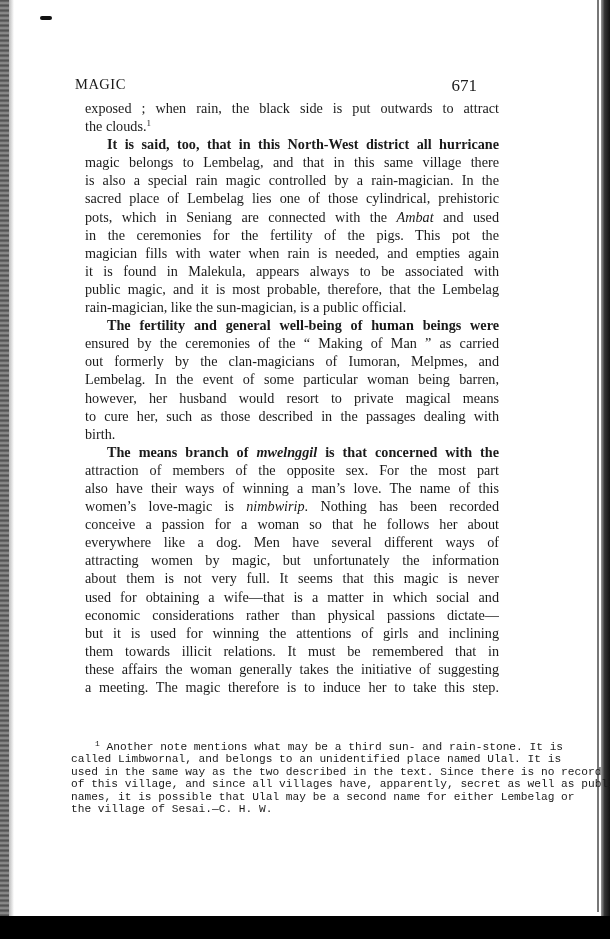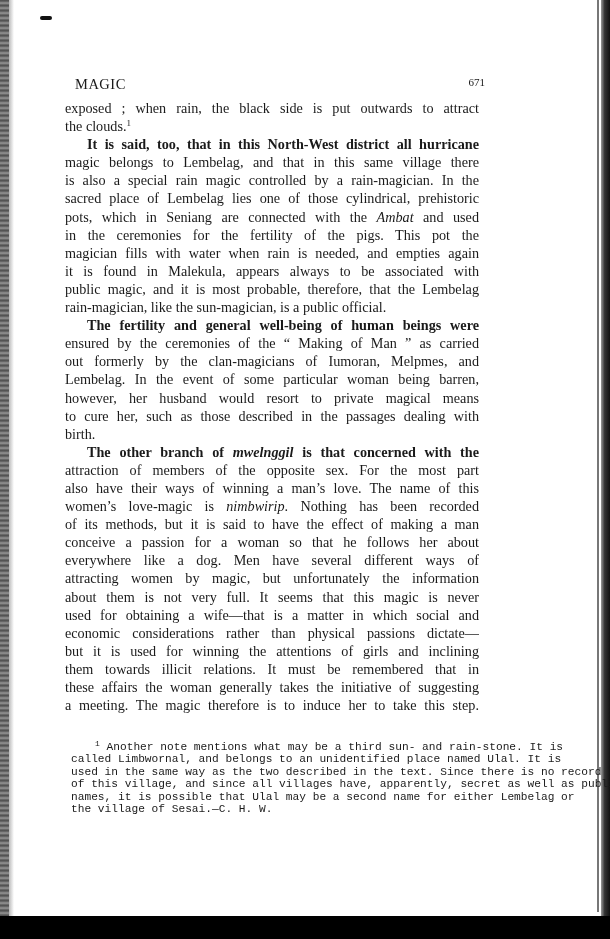--- a/index.html
+++ b/index.html
@@ -67,27 +67,27 @@
       font-size: 14.5px;
     }
     .running-title {
       position: absolute;
       left: 4px; right: 0;
       text-align: left;
       letter-spacing: 0.5px;
     }
     .page-number {
       position: absolute;
-      right: 0;
-      font-size: 11px;
+      right: 8px;
+      font-size: 17px;
     }
     .body-text {
       position: absolute;
       top: 99px;
-      left: 65px;
+      left: 85px;
       width: 414px;
       font-size: 14.2px;
       line-height: 18.1px;
     }
     .para {
       margin: 0;
       text-align: justify;
       text-align-last: left;
     }
     .line {
@@ -168,25 +168,24 @@
     <span class="line indent">The fertility and general well-being of human beings were</span>
     <span class="line">ensured by the ceremonies of the “ Making of Man ” as carried</span>
     <span class="line">out formerly by the clan-magicians of Iumoran, Melpmes, and</span>
     <span class="line">Lembelag.  In the event of some particular woman being barren,</span>
     <span class="line">however, her husband would resort to private magical means</span>
     <span class="line">to cure her, such as those described in the passages dealing with</span>
     <span class="line last">birth.</span>
   </div>
 
   <div class="para">
-    <span class="line indent"><span>The other branch of </span><em>mwelnggil</em><span> is that concerned with the</span></span>
+    <span class="line indent"><span>The means branch of </span><em>mwelnggil</em><span> is that concerned with the</span></span>
     <span class="line">attraction of members of the opposite sex.  For the most part</span>
     <span class="line">also have their ways of winning a man’s love.  The name of this</span>
     <span class="line"><span>women’s love-magic is </span><em>nimbwirip</em><span>.  Nothing has been recorded</span></span>
-    <span class="line">of its methods, but it is said to have the effect of making a man</span>
     <span class="line">conceive a passion for a woman so that he follows her about</span>
     <span class="line">everywhere like a dog.  Men have several different ways of</span>
     <span class="line">attracting women by magic, but unfortunately the information</span>
     <span class="line">about them is not very full.  It seems that this magic is never</span>
     <span class="line">used for obtaining a wife—that is a matter in which social and</span>
     <span class="line">economic considerations rather than physical passions dictate—</span>
     <span class="line">but it is used for winning the attentions of girls and inclining</span>
     <span class="line">them towards illicit relations.  It must be remembered that in</span>
     <span class="line">these affairs the woman generally takes the initiative of suggesting</span>
     <span class="line">a meeting.  The magic therefore is to induce her to take this step.</span>

